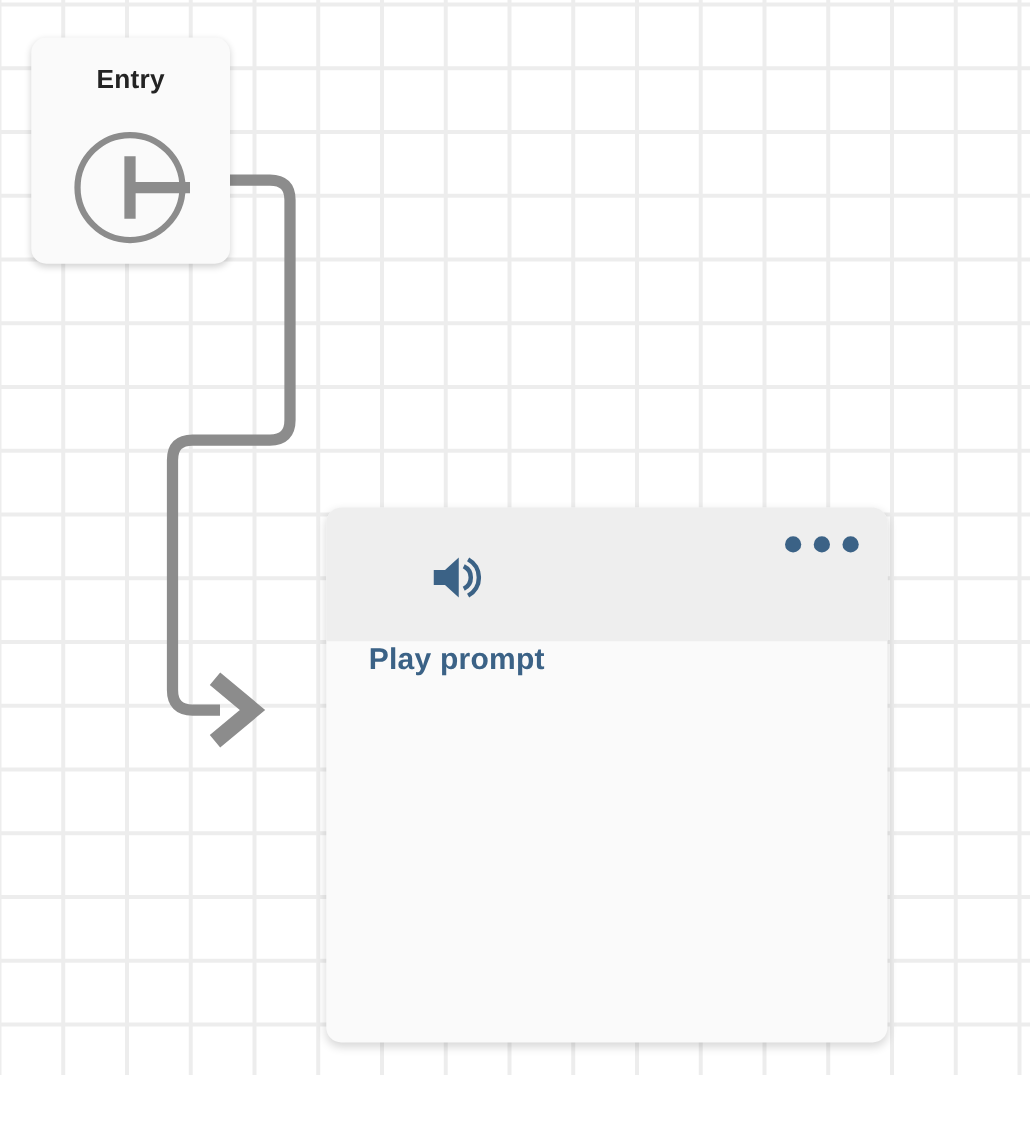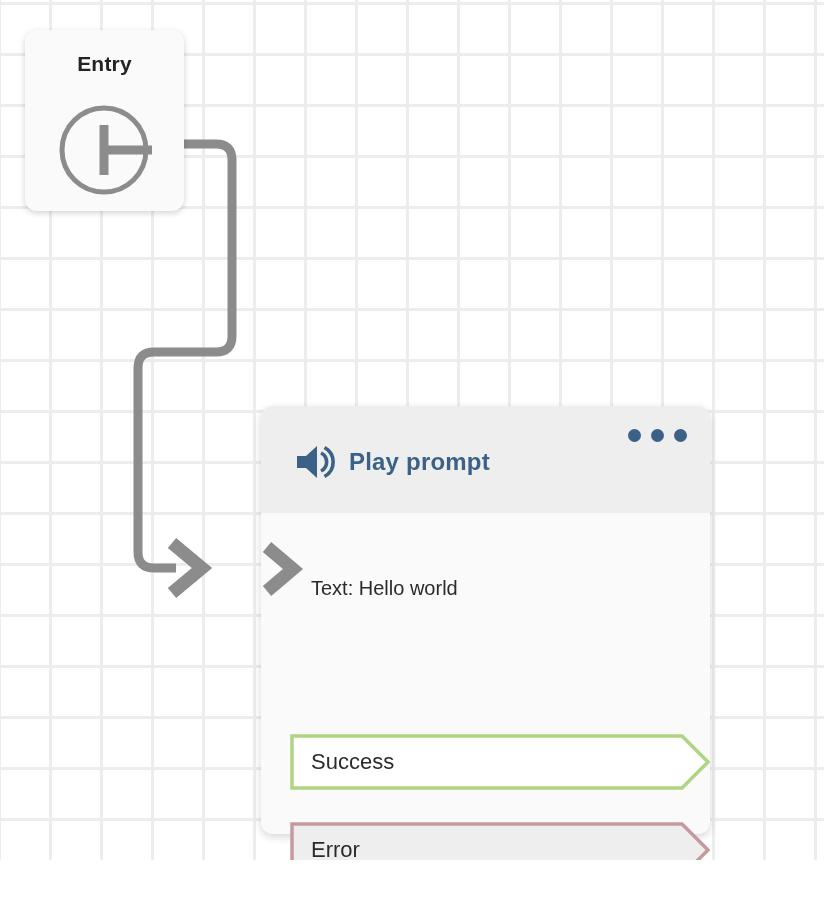--- a/index.html
+++ b/index.html
@@ -77,21 +77,22 @@
     height: 107px;
     background: #eeeeee;
     border-radius: 12px 12px 0 0;
   }
   .node-header-inner {
     position: absolute;
     left: 34px;
     top: 38px;
     display: flex;
     align-items: center;
-    gap: 14px;
+    gap: 34px;
+    flex-direction: column;
   }
   .node-title {
     font-size: 24px;
     font-weight: bold;
     color: #3b6286;
     letter-spacing: 0.2px;
   }
   .kebab-menu {
     position: absolute;
     right: 23px;
@@ -187,40 +188,15 @@
         </svg>
         <div class="node-title">Play prompt</div>
       </div>
       <div class="kebab-menu">
         <span></span>
         <span></span>
         <span></span>
       </div>
     </div>
 
-    <div class="node-body">
-
-      <svg class="input-port" width="44" height="56" viewBox="0 0 44 56" style="top:28px;left:0px;position:absolute">
-        <polyline points="6,6 32,28 6,50" fill="none" stroke="#8c8c8c" stroke-width="13" stroke-linejoin="miter"></polyline>
-      </svg>
-
-      <div class="param-row">
-        <div class="param-text">Text: Hello world</div>
-      </div>
-
-      <div class="outcome outcome-success" style="width:420px;">
-        <svg width="420" height="56" viewBox="0 0 420 56" preserveAspectRatio="none">
-          <path d="M 2 2 L 392 2 L 418 28 L 392 54 L 2 54 Z" fill="#ffffff" stroke="#aed581" stroke-width="3.5" vector-effect="non-scaling-stroke"></path>
-        </svg>
-        <div class="outcome-label">Success</div>
-      </div>
-
-      <div class="outcome outcome-error" style="width:420px;">
-        <svg width="420" height="56" viewBox="0 0 420 56" preserveAspectRatio="none">
-          <path d="M 2 2 L 392 2 L 418 28 L 392 54 L 2 54 Z" fill="#eeeeee" stroke="#c49a9e" stroke-width="3.5" vector-effect="non-scaling-stroke"></path>
-        </svg>
-        <div class="outcome-label">Error</div>
-      </div>
-
-    </div>
   </div>
 
 </div>
 
 </body></html>

